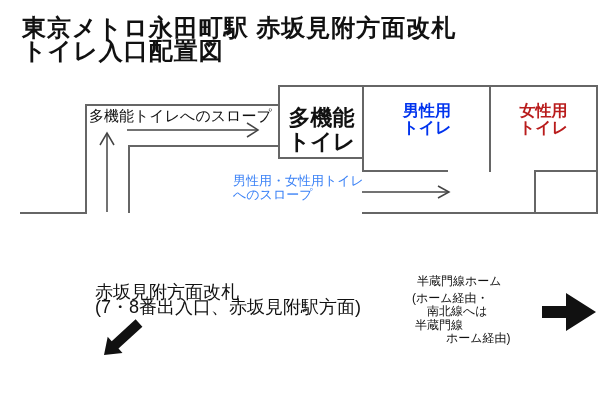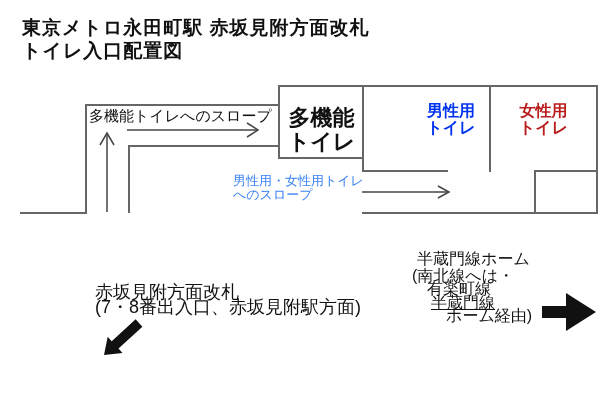--- a/index.html
+++ b/index.html
@@ -3,43 +3,43 @@
 <meta charset="utf-8">
 <style>
   html,body{margin:0;padding:0;background:#fff;}
   .stage{
     position:relative;width:600px;height:400px;background:#ffffff;overflow:hidden;
     font-family:"Liberation Sans",sans-serif;color:#111;
   }
   
   .wall{position:absolute;background:#666;}
   
-  .title{position:absolute;left:22px;top:16px;font-size:19px;font-weight:bold;
+  .title{position:absolute;left:22px;top:16px;font-size:24px;font-weight:bold;
          line-height:23px;letter-spacing:1px;white-space:nowrap;}
   
   .ramp1{position:absolute;left:89px;top:107px;font-size:15px;font-weight:normal;
          white-space:nowrap;letter-spacing:0px;}
   
   .room{position:absolute;top:102px;text-align:center;font-weight:bold;
         font-size:16px;line-height:17px;white-space:nowrap;}
   .room.mf{left:279px;width:85px;top:106px;font-size:22px;line-height:24px;color:#111;}
-  .room.men{left:364px;width:126px;color:#0033ee;margin-left:24px;}
+  .room.men{left:364px;width:126px;color:#0033ee;}
   .room.women{left:490px;width:107px;color:#b91c1c;}
   
   .ramp2{position:absolute;left:233px;top:174px;font-size:13px;line-height:14px;
          color:#3b82f6;white-space:nowrap;}
   
   .gate{position:absolute;left:95px;top:285px;font-size:18px;line-height:15px;
         white-space:nowrap;}
-  .hanzo{position:absolute;left:412px;top:252px;font-size:16px;line-height:13.5px;
+  .hanzo{position:absolute;left:412px;top:275px;font-size:12px;line-height:13.5px;
          white-space:nowrap;}
   .hanzo .l0{margin-left:5px;margin-bottom:3px;}
   .hanzo .l1{margin-left:0px;}
   .hanzo .l2{margin-left:15px;}
-  .hanzo .l3{margin-left:19px;text-decoration:underline;}
+  .hanzo .l3{margin-left:3px;}
   .hanzo .l4{margin-left:34px;text-align:right;}
   svg.overlay{position:absolute;left:0;top:0;}
 </style>
 </head>
 <body>
 
 <div class="stage">
 
   <div class="title">
     <div>東京メトロ永田町駅 赤坂見附方面改札</div>
@@ -84,22 +84,22 @@
     <div>へのスロープ</div>
   </div>
 
   <div class="gate">
     <div>赤坂見附方面改札</div>
     <div>(7・8番出入口、赤坂見附駅方面)</div>
   </div>
 
   <div class="hanzo">
     <div class="l0">半蔵門線ホーム</div>
-    <div class="l1">(南北線へは・</div>
-    <div class="l2">有楽町線</div>
+    <div class="l1">(ホーム経由・</div>
+    <div class="l2">南北線へは</div>
     <div class="l3">半蔵門線</div>
     <div class="l4">ホーム経由)</div>
   </div>
 
   <svg class="overlay" width="600" height="400" viewBox="0 0 600 400">
 
     <g stroke="#444" stroke-width="1.5" fill="none">
       <line x1="107" y1="212" x2="107" y2="134"></line>
       <polyline points="100,145 107,133 114,145"></polyline>
     </g>

